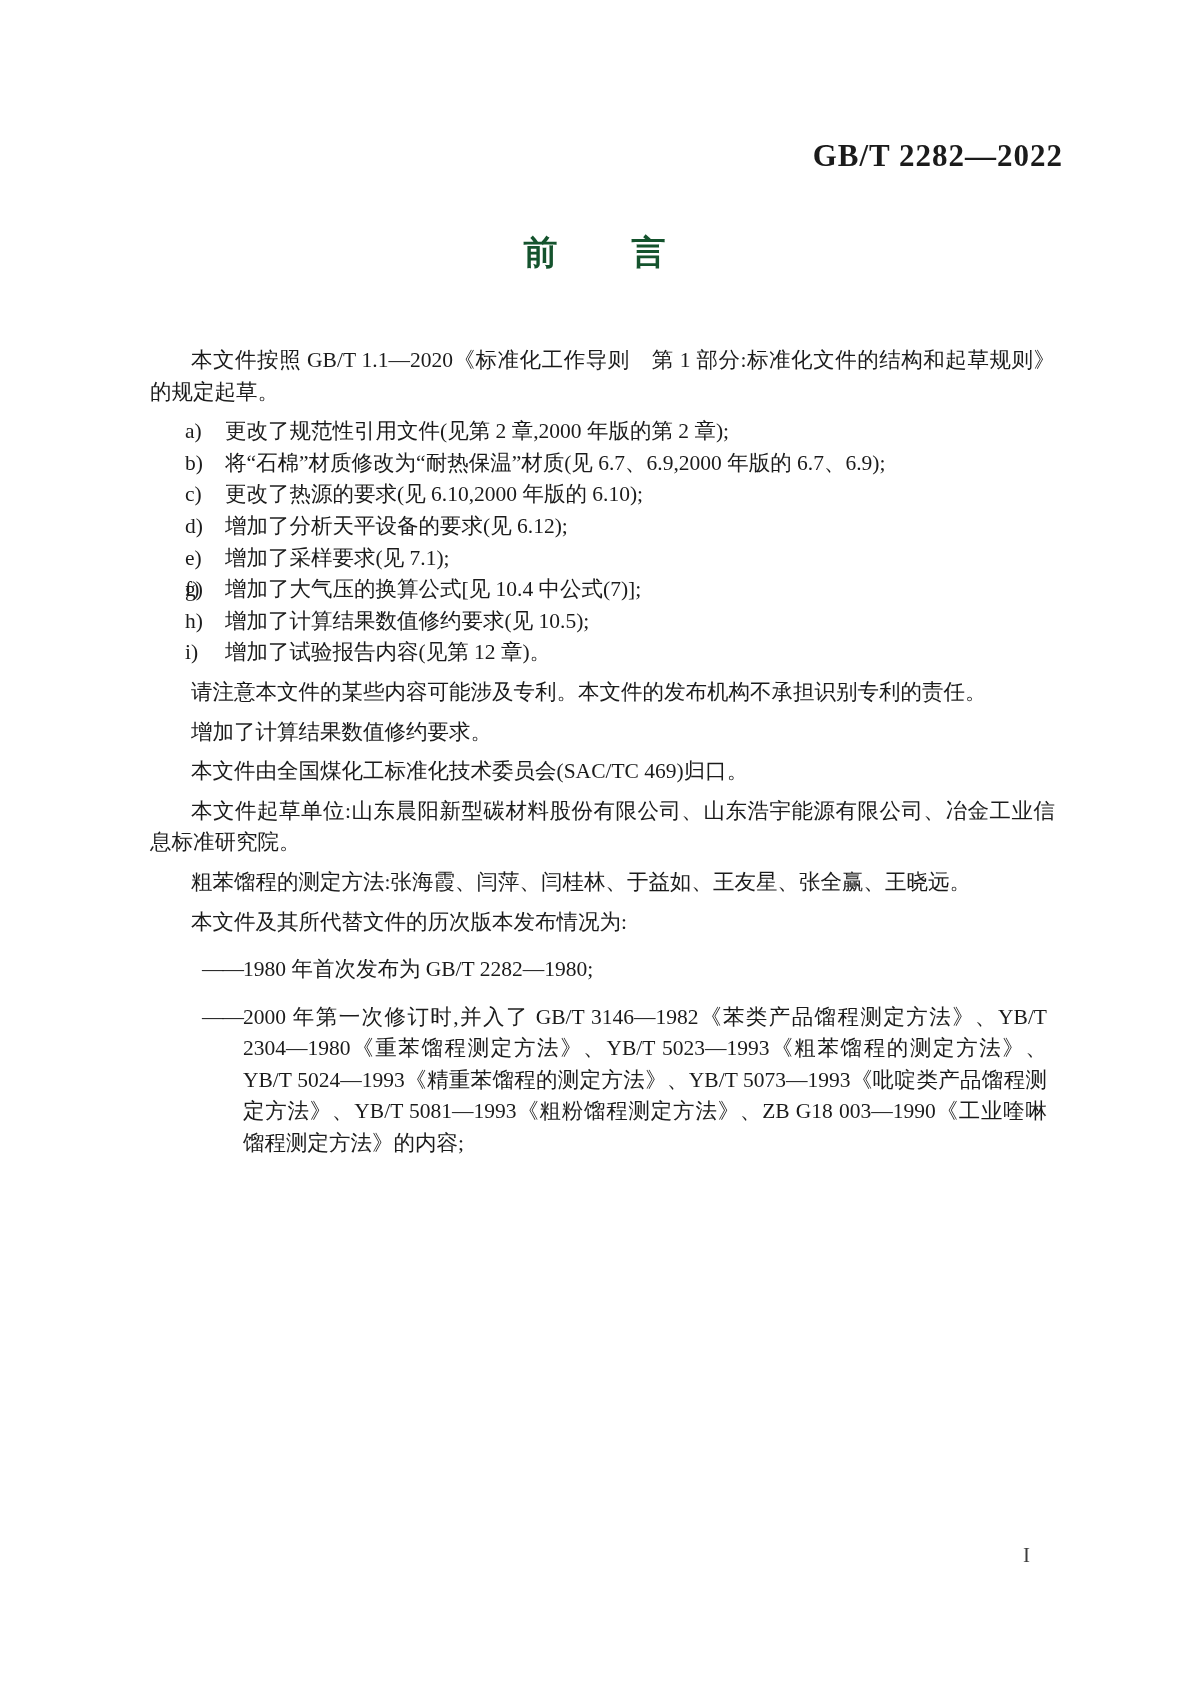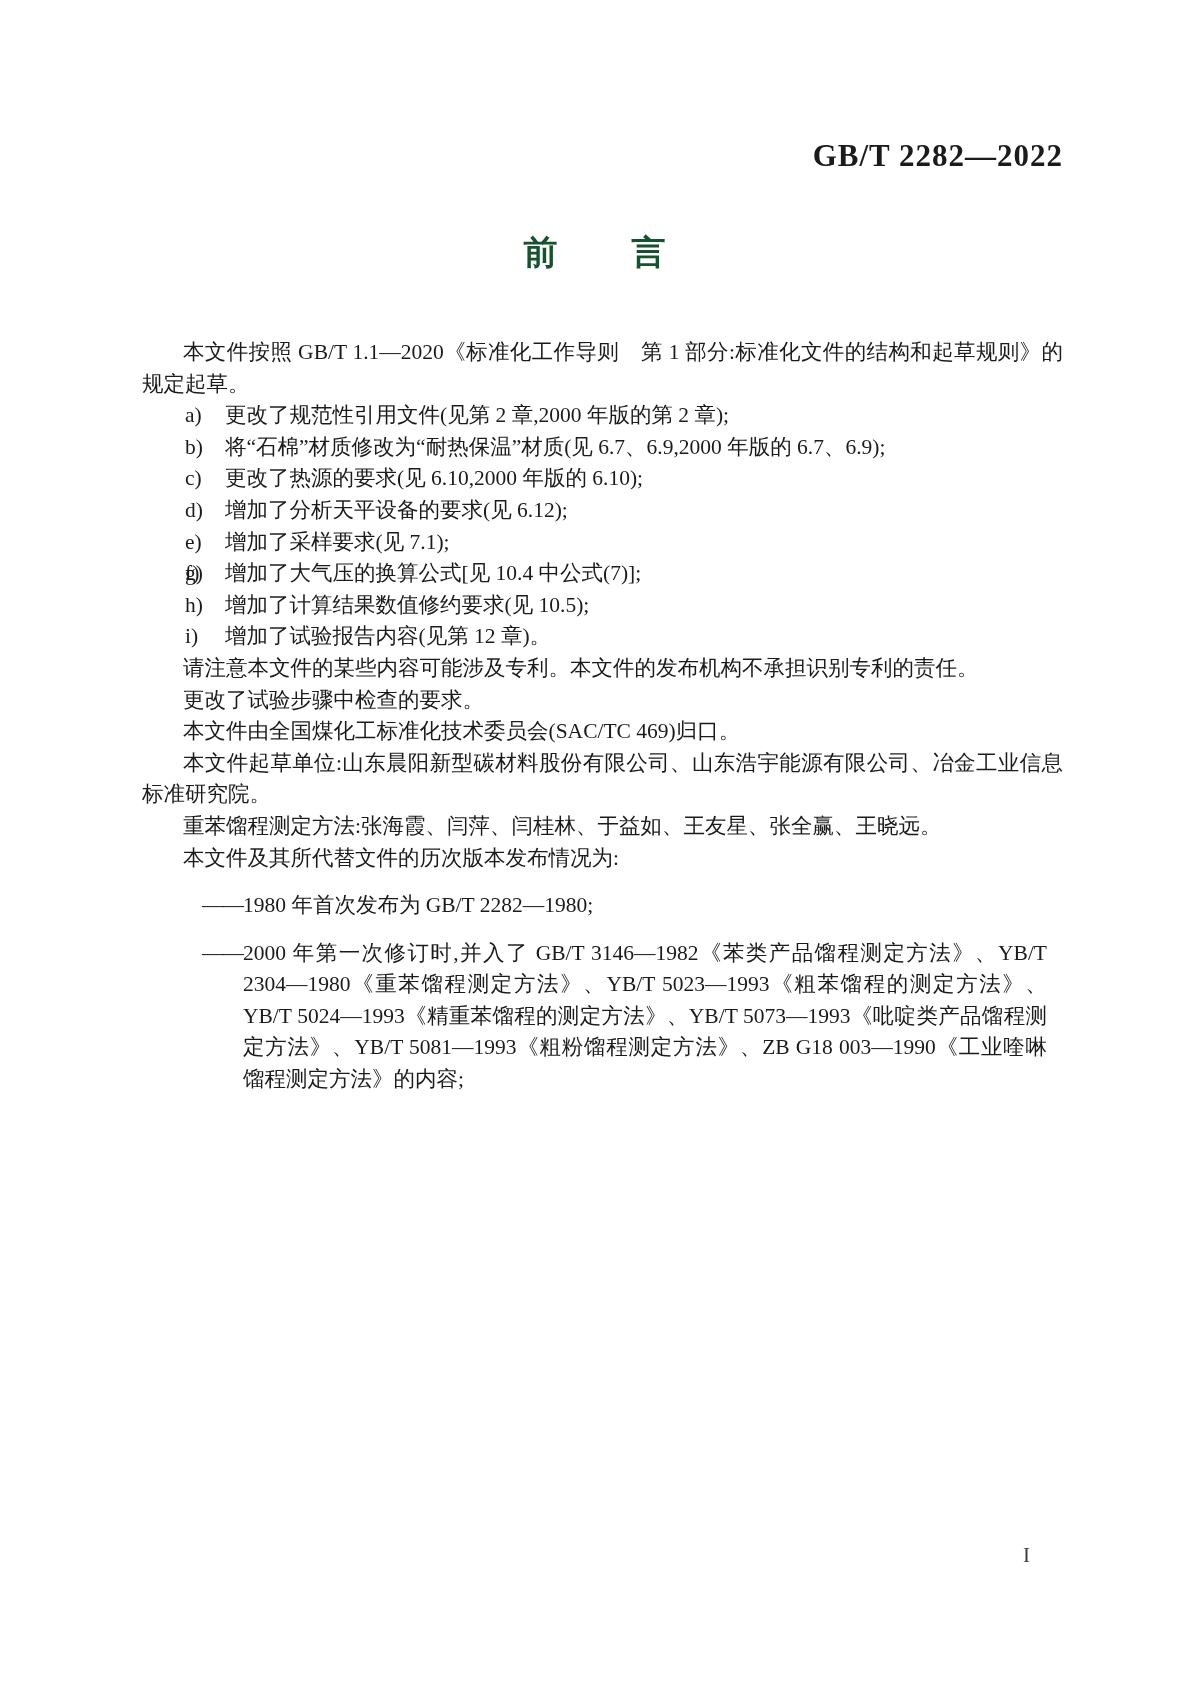--- a/index.html
+++ b/index.html
@@ -34,21 +34,21 @@
   }
   .content {
     position:absolute;
     left:142px; top:337px;
     width:921px;
     font-size:21.5px;
     line-height:31.6px;
     text-align:justify;
     text-justify:inter-character;
   }
-  .para { margin:0; }
+  .para { margin:8px; }
   .indent { text-indent:41px; }
   .change-item {
     margin:0;
     position:relative;
     padding-left:83px;
   }
   .change-label {
     position:absolute;
     left:43px; top:0;
   }
@@ -86,24 +86,24 @@
       <p class="change-item"><span class="change-label">c)</span><span>更改了热源的要求(见 6.10,2000 年版的 6.10);</span></p>
       <p class="change-item"><span class="change-label">d)</span><span>增加了分析天平设备的要求(见 6.12);</span></p>
       <p class="change-item"><span class="change-label">e)</span><span>增加了采样要求(见 7.1);</span></p>
       <p class="change-item"><span class="change-label">f)</span></p>
       <p class="change-item"><span class="change-label">g)</span><span>增加了大气压的换算公式[见 10.4 中公式(7)];</span></p>
       <p class="change-item"><span class="change-label">h)</span><span>增加了计算结果数值修约要求(见 10.5);</span></p>
       <p class="change-item"><span class="change-label">i)</span><span>增加了试验报告内容(见第 12 章)。</span></p>
     </div>
 
     <p class="para indent">请注意本文件的某些内容可能涉及专利。本文件的发布机构不承担识别专利的责任。</p>
-    <p class="para indent">更改了试验步骤中检查的要求。</p>
+    <p class="para indent">增加了计算结果数值修约要求。</p>
     <p class="para indent">本文件由全国煤化工标准化技术委员会(SAC/TC 469)归口。</p>
     <p class="para indent">本文件起草单位:山东晨阳新型碳材料股份有限公司、山东浩宇能源有限公司、冶金工业信息标准研究院。</p>
-    <p class="para indent">重苯馏程测定方法:张海霞、闫萍、闫桂林、于益如、王友星、张全赢、王晓远。</p>
+    <p class="para indent">粗苯馏程的测定方法:张海霞、闫萍、闫桂林、于益如、王友星、张全赢、王晓远。</p>
     <p class="para indent">本文件及其所代替文件的历次版本发布情况为:</p>
 
     <div>
       <p class="history-item"><span class="history-dash">——</span><span>1980 年首次发布为 GB/T 2282—1980;</span></p>
       <p class="history-item"><span class="history-dash">——</span><span>2000 年第一次修订时,并入了 GB/T 3146—1982《苯类产品馏程测定方法》、YB/T 2304—1980《重苯馏程测定方法》、YB/T 5023—1993《粗苯馏程的测定方法》、YB/T 5024—1993《精重苯馏程的测定方法》、YB/T 5073—1993《吡啶类产品馏程测定方法》、YB/T 5081—1993《粗粉馏程测定方法》、ZB G18 003—1990《工业喹啉馏程测定方法》的内容;</span></p>
     </div>
 
   </div>
 
   <div class="page-number">I</div>

